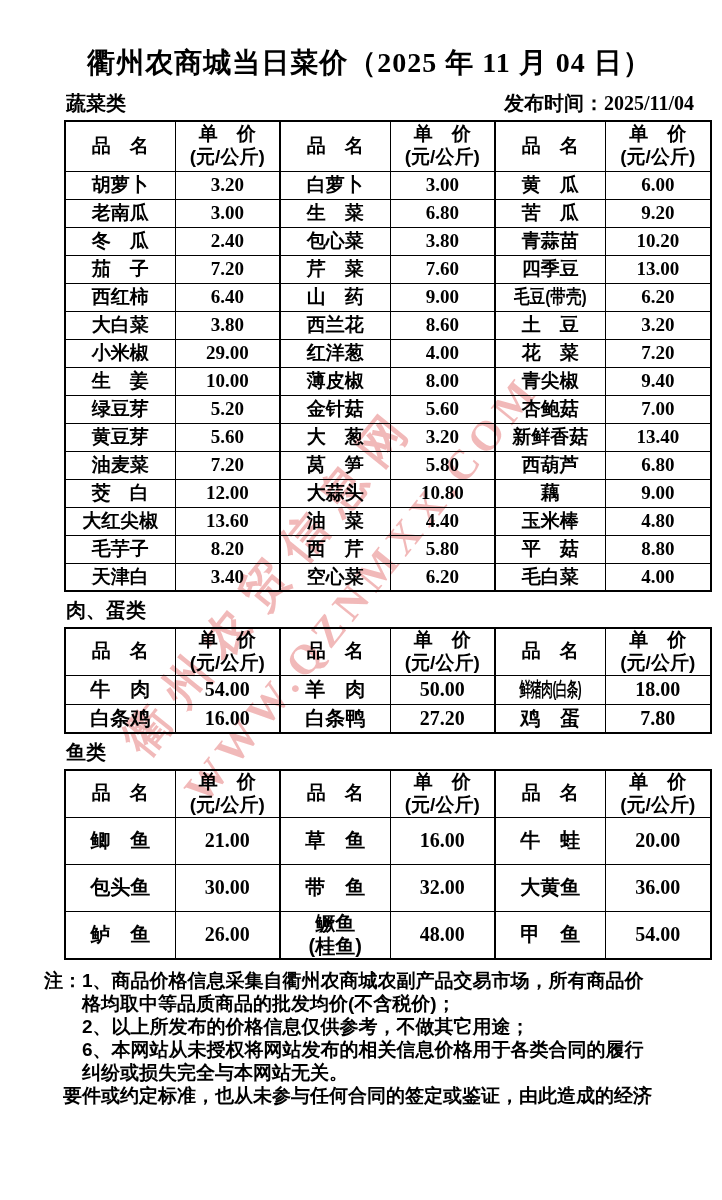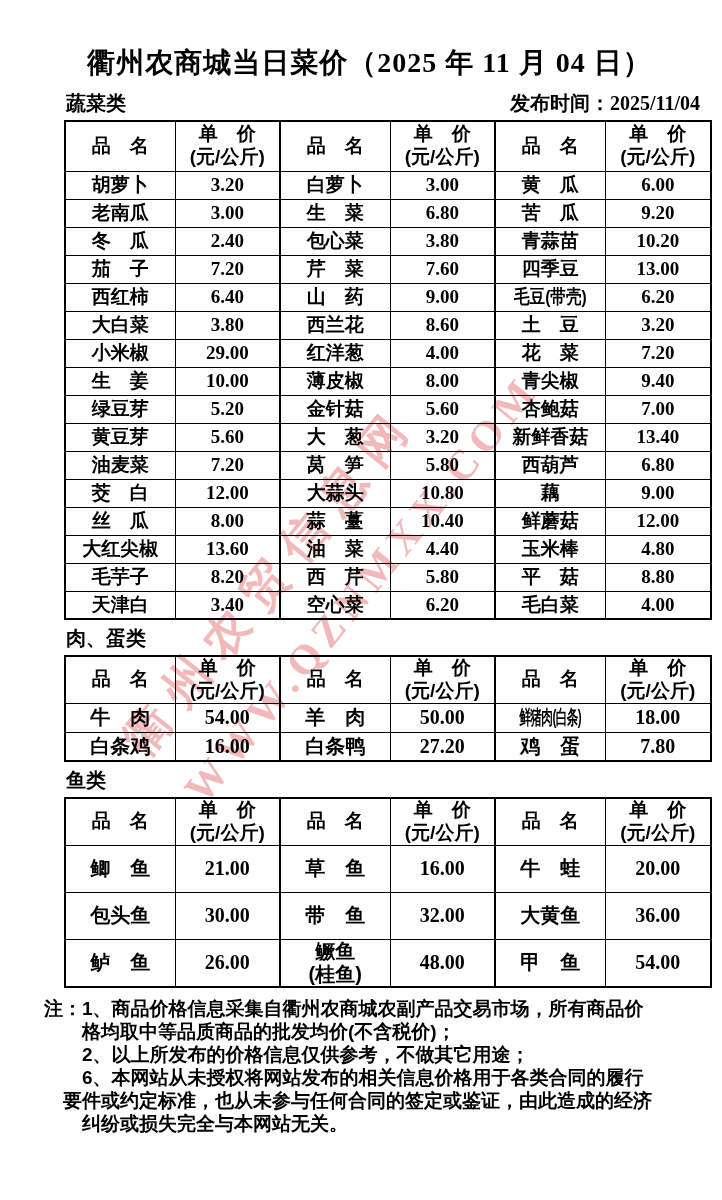--- a/index.html
+++ b/index.html
@@ -17,21 +17,21 @@
     margin:0;padding-top:44px;
     text-align:center;
     font-size:28px;font-weight:bold;
     font-family:"Liberation Serif","DejaVu Serif",serif;
     letter-spacing:1px;
     padding-left:17px;
   }
   
   .section-bar{
     display:flex;justify-content:space-between;align-items:flex-end;
-    margin:8px 22px 3px 66px;
+    margin:8px 28px 3px 66px;
     font-size:20px;font-weight:bold;
   }
   .publish{font-family:"Liberation Serif","DejaVu Serif",serif;}
   .section-label{
     margin:5px 0 3px 66px;
     font-size:20px;font-weight:bold;
   }
   
   table{
     margin-left:64px;
@@ -223,28 +223,20 @@
           </tr>
           <tr>
             <td class="name"><span class="cell-text">茭　白</span></td>
             <td class="price"><span class="cell-text">12.00</span></td>
             <td class="name sep"><span class="cell-text">大蒜头</span></td>
             <td class="price"><span class="cell-text">10.80</span></td>
             <td class="name sep"><span class="cell-text">藕</span></td>
             <td class="price"><span class="cell-text">9.00</span></td>
           </tr>
           <tr>
-            <td class="name"><span class="cell-text">丝　瓜</span></td>
-            <td class="price"><span class="cell-text">8.00</span></td>
-            <td class="name sep"><span class="cell-text">蒜　薹</span></td>
-            <td class="price"><span class="cell-text">10.40</span></td>
-            <td class="name sep"><span class="cell-text">鲜蘑菇</span></td>
-            <td class="price"><span class="cell-text">12.00</span></td>
-          </tr>
-          <tr>
             <td class="name"><span class="cell-text">大红尖椒</span></td>
             <td class="price"><span class="cell-text">13.60</span></td>
             <td class="name sep"><span class="cell-text">油　菜</span></td>
             <td class="price"><span class="cell-text">4.40</span></td>
             <td class="name sep"><span class="cell-text">玉米棒</span></td>
             <td class="price"><span class="cell-text">4.80</span></td>
           </tr>
           <tr>
             <td class="name"><span class="cell-text">毛芋子</span></td>
             <td class="price"><span class="cell-text">8.20</span></td>
@@ -366,16 +358,16 @@
             <td class="price"><span class="cell-text">26.00</span></td>
             <td class="name sep"><span class="cell-text">鳜鱼
 (桂鱼)</span></td>
             <td class="price"><span class="cell-text">48.00</span></td>
             <td class="name sep"><span class="cell-text">甲　鱼</span></td>
             <td class="price"><span class="cell-text">54.00</span></td>
           </tr>
         </tbody>
     </table>
 
-    <div class="notes"><div>注：1、商品价格信息采集自衢州农商城农副产品交易市场，所有商品价</div><div>　　格均取中等品质商品的批发均价(不含税价)；</div><div>　　2、以上所发布的价格信息仅供参考，不做其它用途；</div><div>　　6、本网站从未授权将网站发布的相关信息价格用于各类合同的履行</div><div>　要件或约定标准，也从未参与任何合同的签定或鉴证，由此造成的经济</div><div>　　纠纷或损失完全与本网站无关。</div></div>
+    <div class="notes"><div>注：1、商品价格信息采集自衢州农商城农副产品交易市场，所有商品价</div><div>　　格均取中等品质商品的批发均价(不含税价)；</div><div>　　2、以上所发布的价格信息仅供参考，不做其它用途；</div><div>　　6、本网站从未授权将网站发布的相关信息价格用于各类合同的履行</div><div>　　纠纷或损失完全与本网站无关。</div><div>　要件或约定标准，也从未参与任何合同的签定或鉴证，由此造成的经济</div></div>
 
   </div>
 </div>
 
 </body></html>

